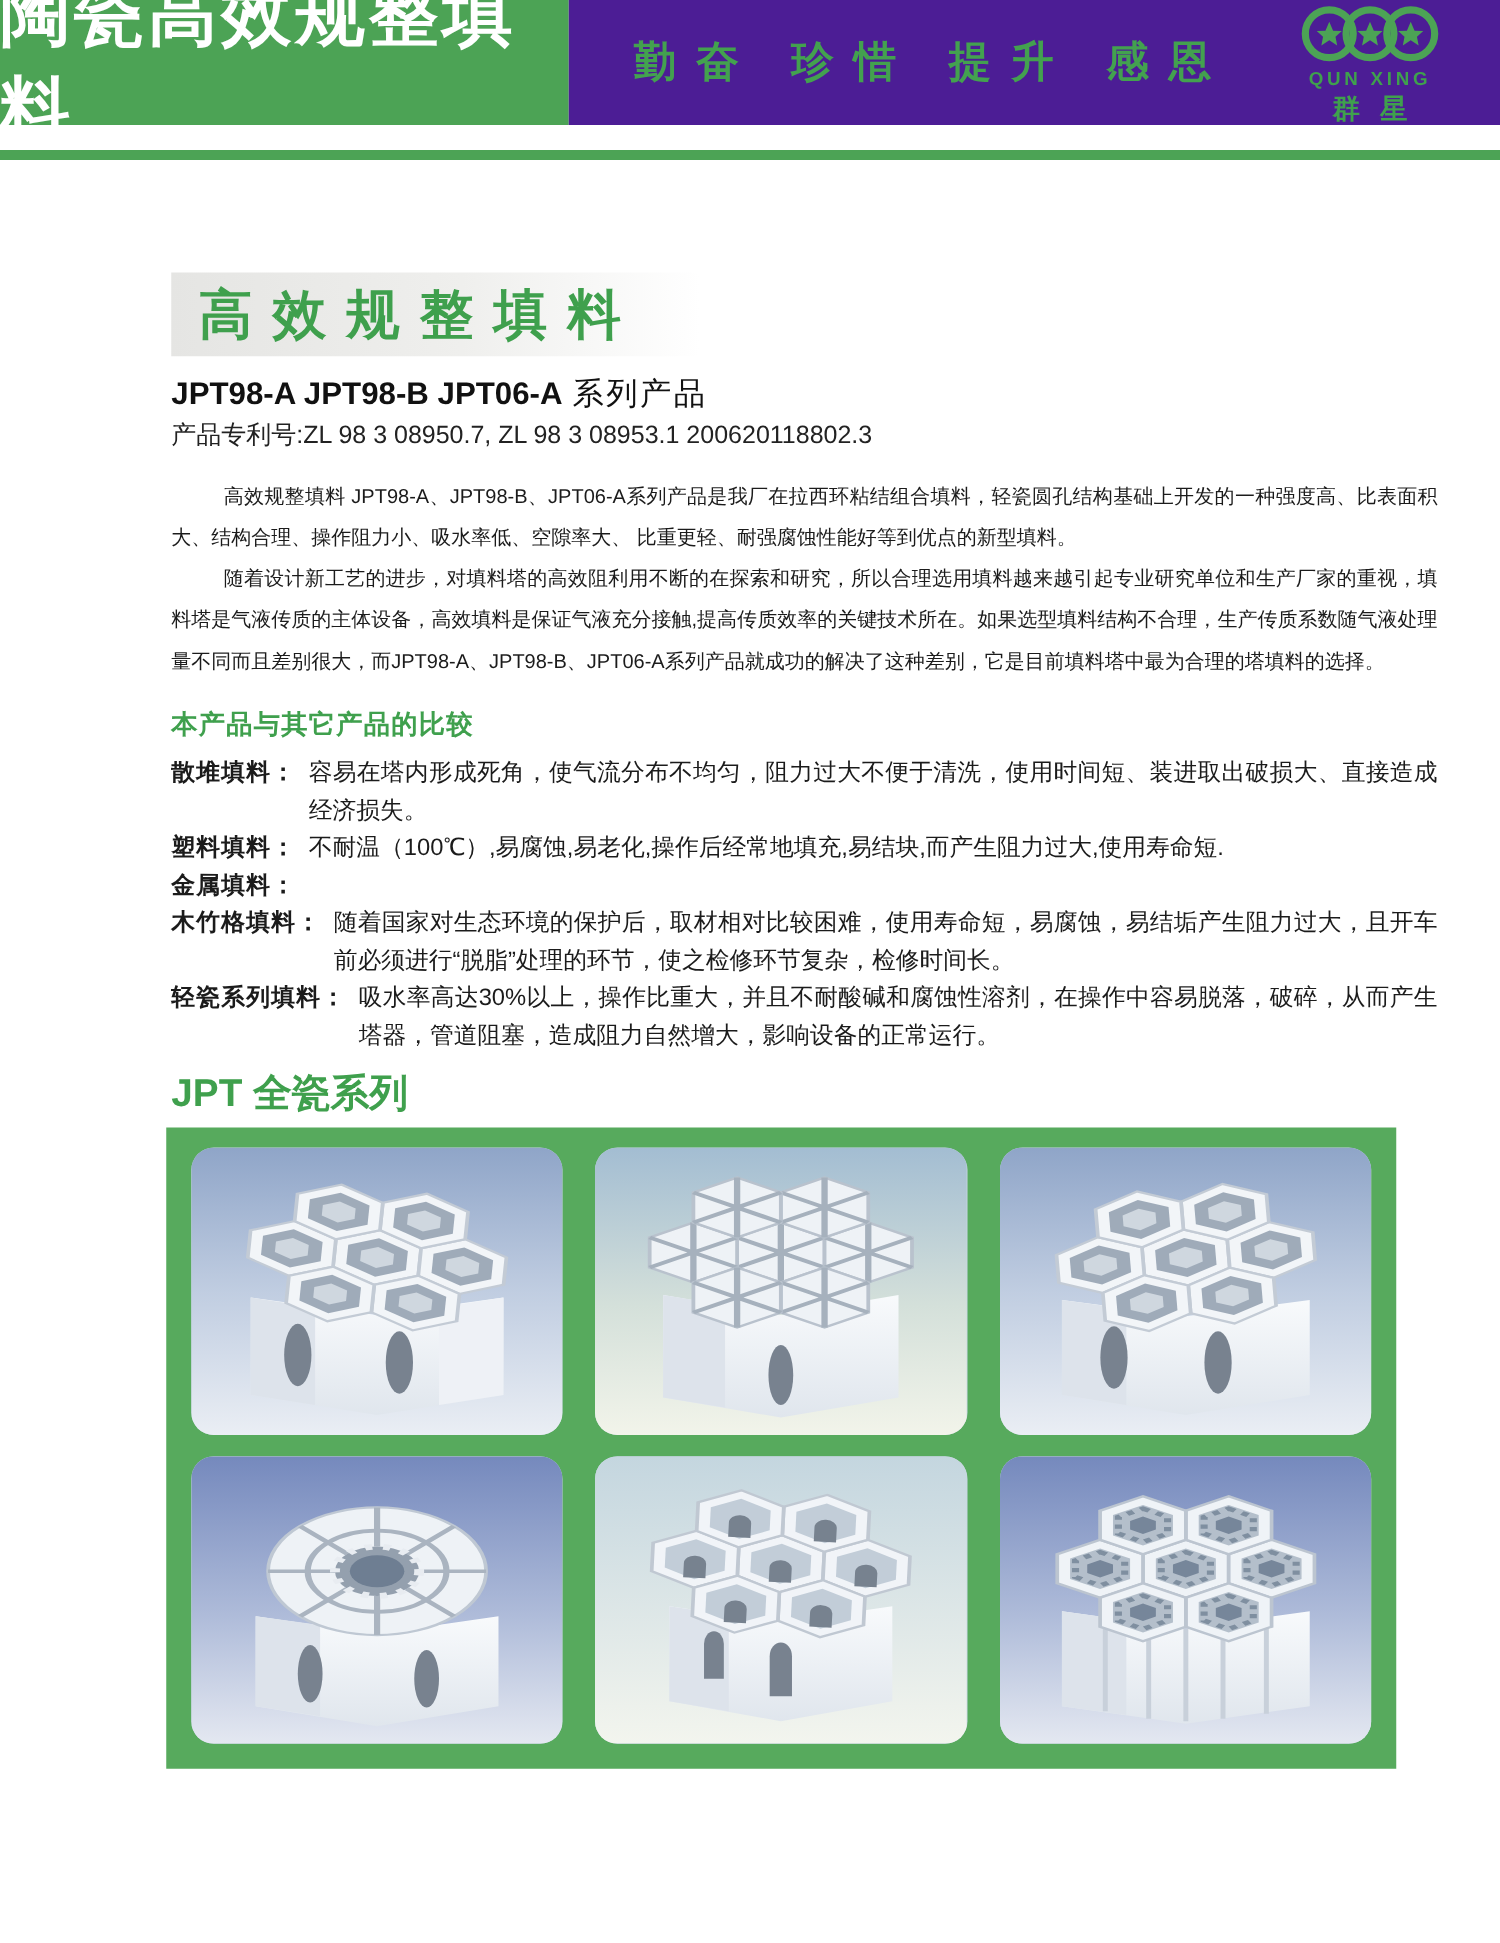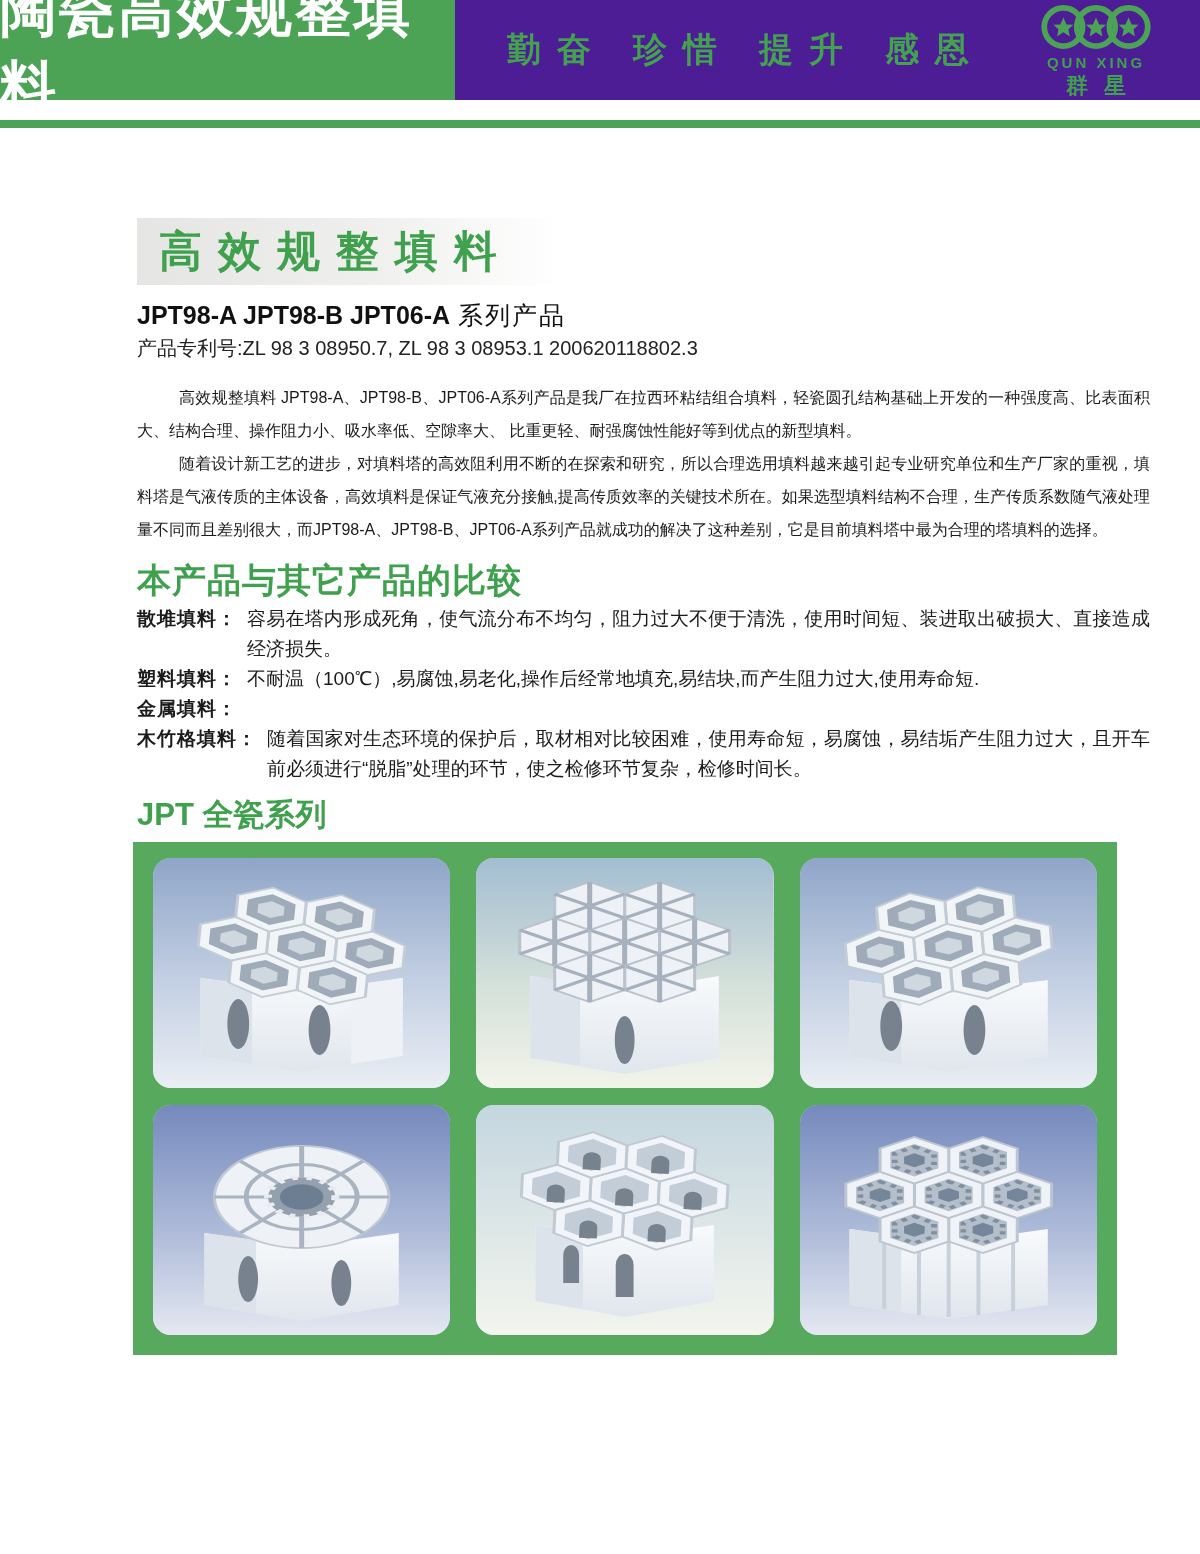--- a/index.html
+++ b/index.html
@@ -27,21 +27,21 @@
   .banner{
     width:423px;height:67px;box-sizing:border-box;padding-left:22px;
     background:linear-gradient(90deg,#e5e5e3 0%,#efefed 55%,#ffffff 100%);
     display:flex;align-items:center;color:#3fa04d;font-size:43px;font-weight:bold;letter-spacing:2px;
   }
   .product-title{margin-top:12px;font-size:25px;font-weight:bold;color:#111;line-height:36px;}
   .product-title .cn{font-weight:normal;margin-left:8px;letter-spacing:2px;}
   .patent{font-size:20px;color:#222;line-height:26px;margin-top:2px;}
   .paras{margin-top:20px;}
   .para{font-size:16px;line-height:33px;text-align:justify;text-indent:42px;}
-  .cmp-heading{margin-top:18px;color:#3fa04d;font-size:34px;font-weight:bold;line-height:32px;letter-spacing:1px;}
+  .cmp-heading{margin-top:18px;color:#3fa04d;font-size:21px;font-weight:bold;line-height:32px;letter-spacing:1px;}
   .cmp-list{margin-top:8px;}
   .cmp-item{display:flex;font-size:19px;line-height:30px;}
   .cmp-item .lbl{font-weight:bold;white-space:nowrap;margin-right:10px;letter-spacing:1px;}
   .cmp-item .txt{flex:1;text-align:justify;}
   .gallery-heading{margin-top:14px;color:#3fa04d;font-size:31px;font-weight:bold;line-height:34px;}
   .panel{
     margin-top:10px;margin-left:-4px;width:984px;box-sizing:border-box;background:#57aa5d;
     padding:16px 20px 20px;display:grid;grid-template-columns:repeat(3,1fr);gap:17px 26px;
   }
   .tile{height:230px;border-radius:18px;overflow:hidden;background:#c9d5e5;}
@@ -158,20 +158,24 @@
     <div class="cmp-item">
       <span class="lbl">塑料填料：</span>
       <span class="txt">不耐温（100℃）,易腐蚀,易老化,操作后经常地填充,易结块,而产生阻力过大,使用寿命短.</span>
     </div>
     <div class="cmp-item">
       <span class="lbl">金属填料：</span>
     </div>
     <div class="cmp-item">
       <span class="lbl">木竹格填料：</span>
       <span class="txt">随着国家对生态环境的保护后，取材相对比较困难，使用寿命短，易腐蚀，易结垢产生阻力过大，且开车前必须进行“脱脂”处理的环节，使之检修环节复杂，检修时间长。</span>
+    </div>
+    <div class="cmp-item">
+      <span class="lbl">轻瓷系列填料：</span>
+      <span class="txt">吸水率高达30%以上，操作比重大，并且不耐酸碱和腐蚀性溶剂，在操作中容易脱落，破碎，从而产生塔器，管道阻塞，造成阻力自然增大，影响设备的正常运行。</span>
     </div>
   </div>
 
   <div class="gallery-heading">JPT 全瓷系列</div>
 
   <div class="panel">
 
     <div class="tile">
       <svg viewBox="0 0 300 230" preserveAspectRatio="none">
         <rect width="300" height="230" fill="url(#bgA)"></rect>

